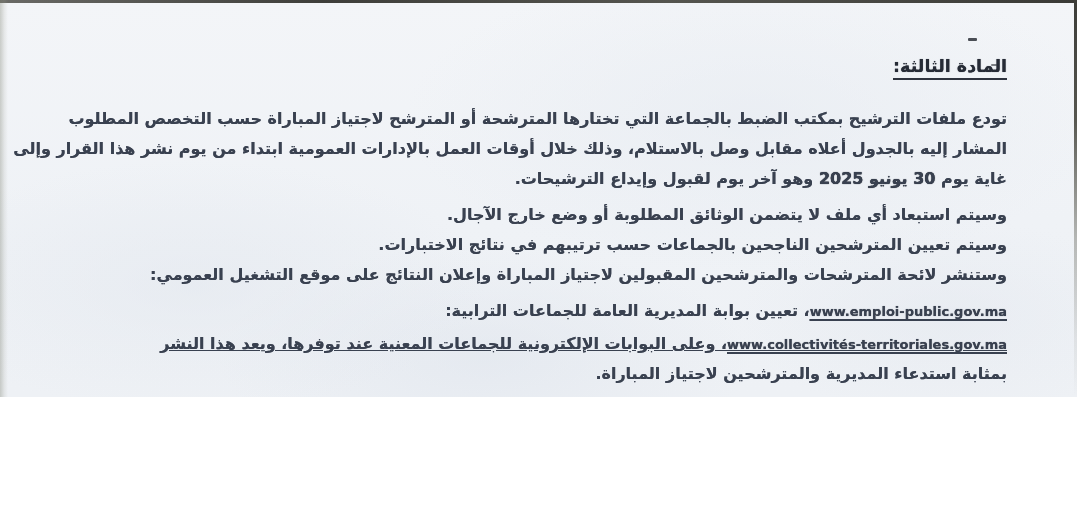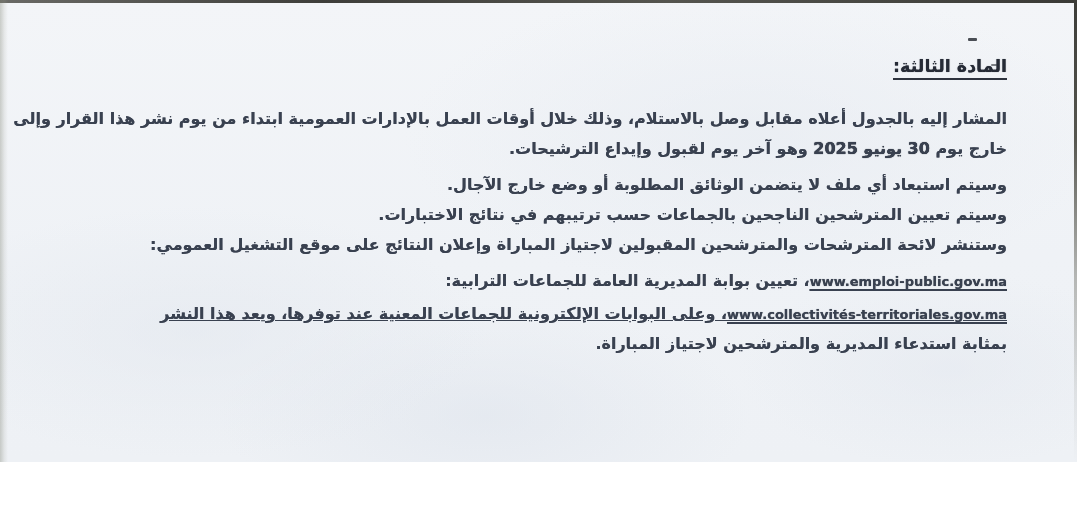--- a/index.html
+++ b/index.html
@@ -1,19 +1,19 @@
 <!DOCTYPE html>
 <html lang="ar"><head>
 <meta charset="utf-8">
 <style>
   html, body { margin: 0; padding: 0; background: #ffffff; }
   .scan {
     position: relative;
     width: 1077px;
-    height: 462px;
+    height: 397px;
     overflow: hidden;
     font-family: "DejaVu Sans", sans-serif;
     background:
       radial-gradient(420px 180px at 18% 72%, rgba(226,231,238,.55), transparent 70%),
       radial-gradient(500px 220px at 70% 30%, rgba(228,233,240,.50), transparent 70%),
       radial-gradient(380px 160px at 45% 90%, rgba(220,226,235,.50), transparent 70%),
       radial-gradient(300px 140px at 88% 80%, rgba(225,230,238,.45), transparent 70%),
       linear-gradient(180deg, #f3f5f8 0%, #eff2f6 55%, #eef1f5 100%);
   }
   .edge-top {
@@ -71,23 +71,24 @@
   <div class="mark mark-1"></div>
   <div class="mark mark-2"></div>
   <div class="mark mark-3"></div>
 
   <div class="content" dir="rtl">
 
     <div class="heading-row">
       <span class="heading">المادة الثالثة:</span>
     </div>
 
+    <div class="line">تودع ملفات الترشيح بمكتب الضبط بالجماعة التي تختارها المترشحة أو المترشح لاجتياز المباراة حسب التخصص المطلوب</div>
     <div class="line">المشار إليه بالجدول أعلاه مقابل وصل بالاستلام، وذلك خلال أوقات العمل بالإدارات العمومية ابتداء من يوم نشر هذا القرار وإلى</div>
 
-    <div class="line"><span>خارج يوم </span><span class="deadline">30 يونيو 2025</span><span> وهو آخر يوم لقبول وإيداع الترشيحات.</span></div>
+    <div class="line"><span>غاية يوم </span><span class="deadline">30 يونيو 2025</span><span> وهو آخر يوم لقبول وإيداع الترشيحات.</span></div>
 
     <div class="line gap-sm">وسيتم استبعاد أي ملف لا يتضمن الوثائق المطلوبة أو وضع خارج الآجال.</div>
     <div class="line">وسيتم تعيين المترشحين الناجحين بالجماعات حسب ترتيبهم في نتائج الاختبارات.</div>
     <div class="line">وستنشر لائحة المترشحات والمترشحين المقبولين لاجتياز المباراة وإعلان النتائج على موقع التشغيل العمومي:</div>
 
     <div class="line gap-sm"><span class="url">www.emploi-public.gov.ma</span><span>، تعيين بوابة المديرية العامة للجماعات الترابية:</span></div>
 
     <div class="line gap-xs"><span class="url">www.collectivités-territoriales.gov.ma</span><span>، وعلى البوابات الإلكترونية للجماعات المعنية عند توفرها، ويعد هذا النشر</span></div>
 
     <div class="line">بمثابة استدعاء المديرية والمترشحين لاجتياز المباراة.</div>

